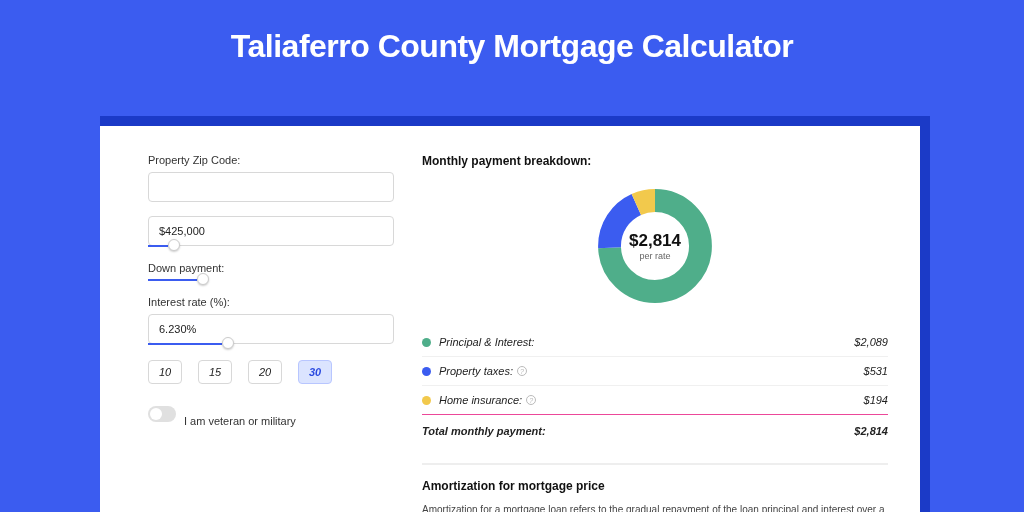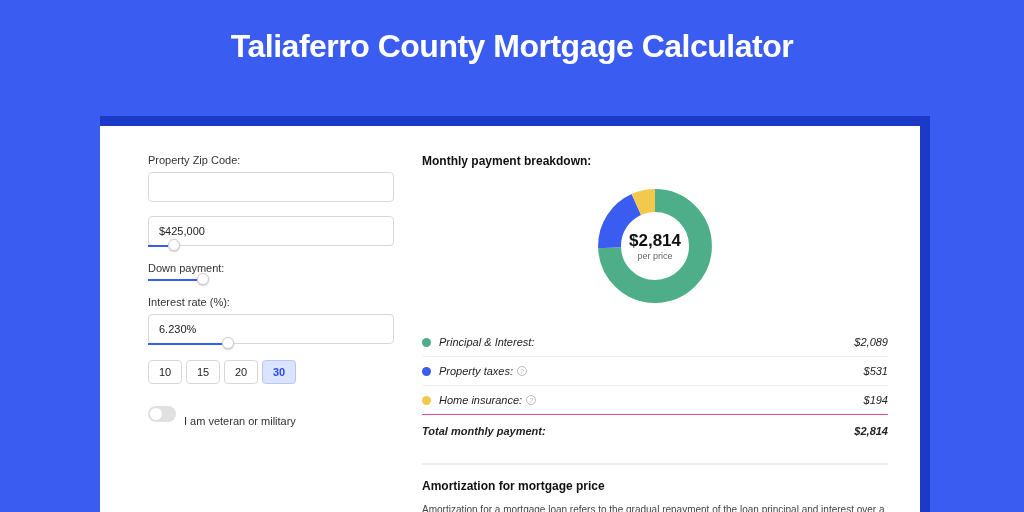--- a/index.html
+++ b/index.html
@@ -75,21 +75,21 @@
   .slider-thumb {
     position: absolute;
     top: -5px;
     width: 12px;
     height: 12px;
     background: #fff;
     border: 1px solid #ccc;
     border-radius: 50%;
     box-shadow: 0 1px 2px rgba(0,0,0,0.2);
   }
-  .period-buttons { display: flex; gap: 4px; }
+  .period-buttons { display: flex; gap: 16px; font-style: italic; }
   .period-btn {
     width: 34px;
     height: 24px;
     border: 1px solid #d8d8d8;
     border-radius: 4px;
     background: #fff;
     font-size: 11px;
     color: #222;
     line-height: 22px;
     text-align: center;
@@ -255,21 +255,21 @@
 
     <div class="donut-wrap">
       <div class="donut">
         <svg viewBox="0 0 42 42">
             <circle cx="21" cy="21" r="15.9155" fill="transparent" stroke="#4fae8a" stroke-width="8" stroke-dasharray="74.23598958605349 25.764046170363216" stroke-dashoffset="0"></circle>
             <circle cx="21" cy="21" r="15.9155" fill="transparent" stroke="#3b5cf0" stroke-width="8" stroke-dasharray="18.8699427813281 81.13009297508862" stroke-dashoffset="-74.23598958605349"></circle>
             <circle cx="21" cy="21" r="15.9155" fill="transparent" stroke="#f2c94c" stroke-width="8" stroke-dasharray="6.894103389035124 93.10593236738158" stroke-dashoffset="-93.1059323673816"></circle>
           </svg>
         <div class="donut-center">
           <div class="donut-amount">$2,814</div>
-          <div class="donut-sub">per price</div>
+          <div class="donut-sub">per rate</div>
         </div>
       </div>
     </div>
 
     <div id="legend">
         <div class="legend-row">
           <span class="legend-dot" style="background: rgb(79, 174, 138);"></span>
           <span class="legend-label">Principal &amp; Interest:</span>
           <span class="legend-value">$2,089</span>
         </div>

